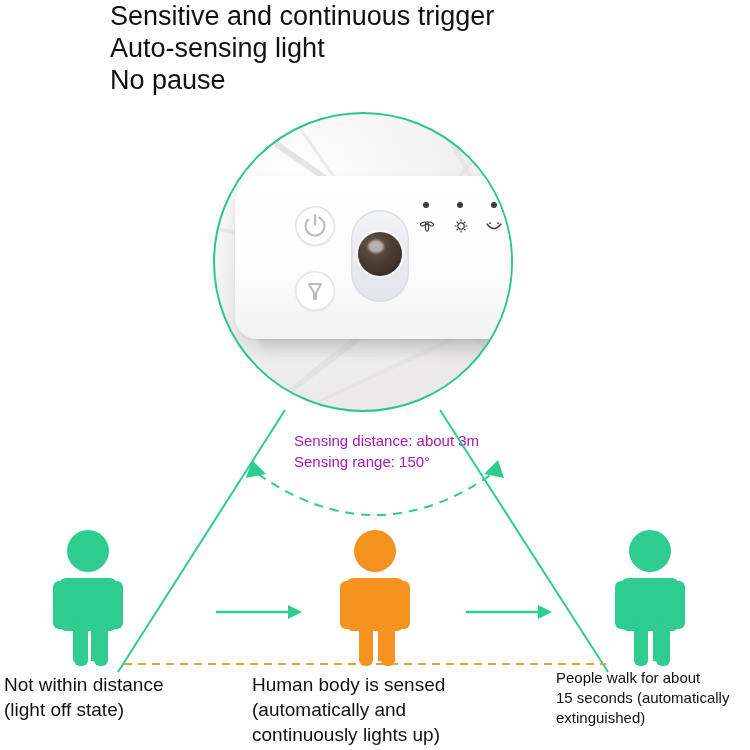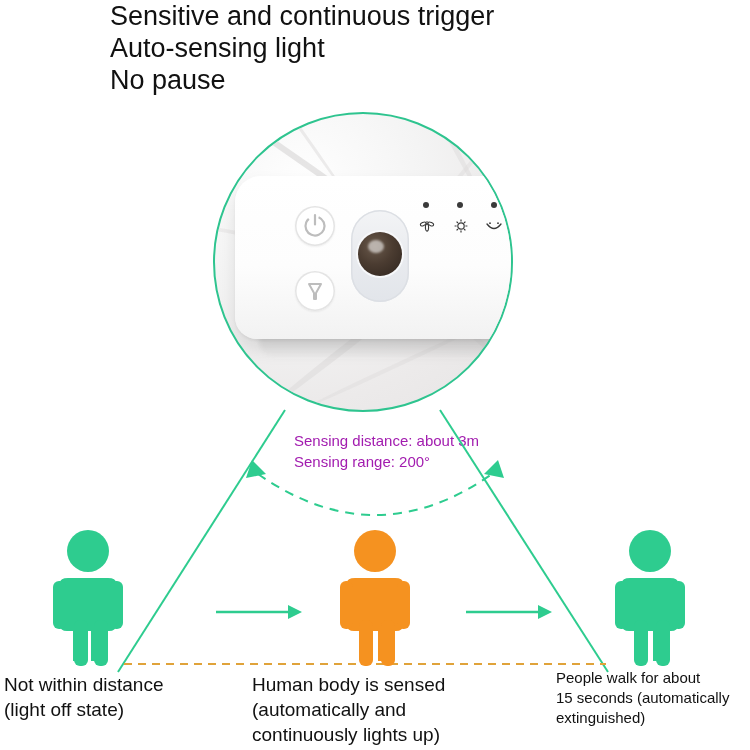--- a/index.html
+++ b/index.html
@@ -262,21 +262,21 @@
               <circle cx="13" cy="5.2" r="0.9" fill="#3a3a3a"></circle>
             </svg>
           </span>
         </div>
       </div>
     </div>
   </div>
 
   <div class="sense-text">
     <div>Sensing distance: about 3m</div>
-    <div>Sensing range: 200°</div>
+    <div>Sensing range: 150°</div>
   </div>
 
   <svg class="overlay" viewBox="0 0 750 750">
 
     <g>
       <line x1="285" y1="410" x2="118" y2="672" stroke="#2ecc8f" stroke-width="2"></line>
       <line x1="440" y1="410" x2="608" y2="672" stroke="#2ecc8f" stroke-width="2"></line>
     </g>
 
     <g>

